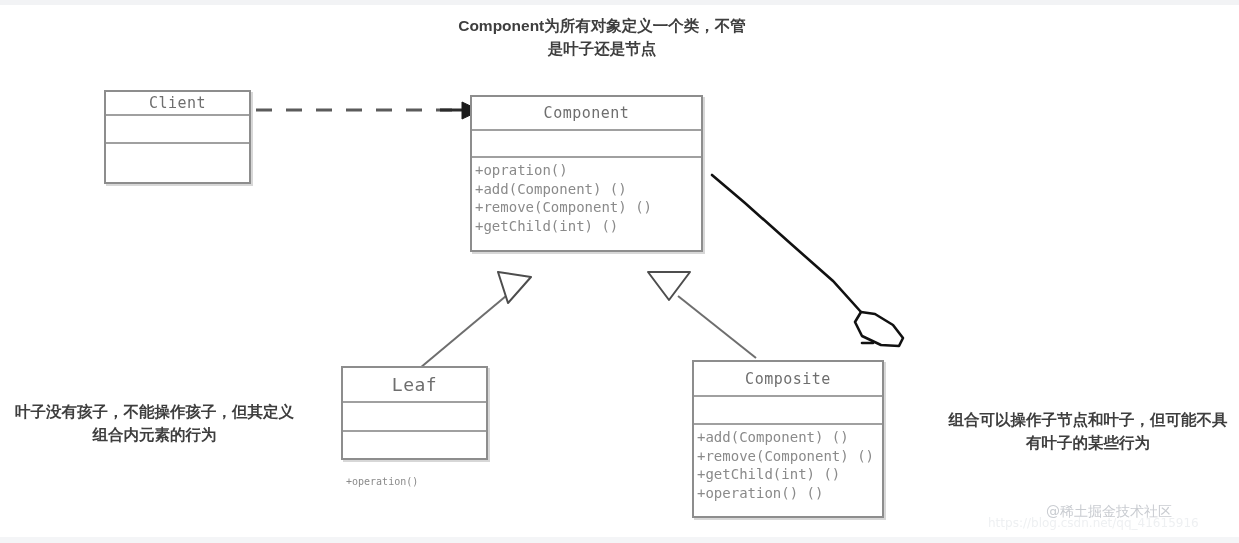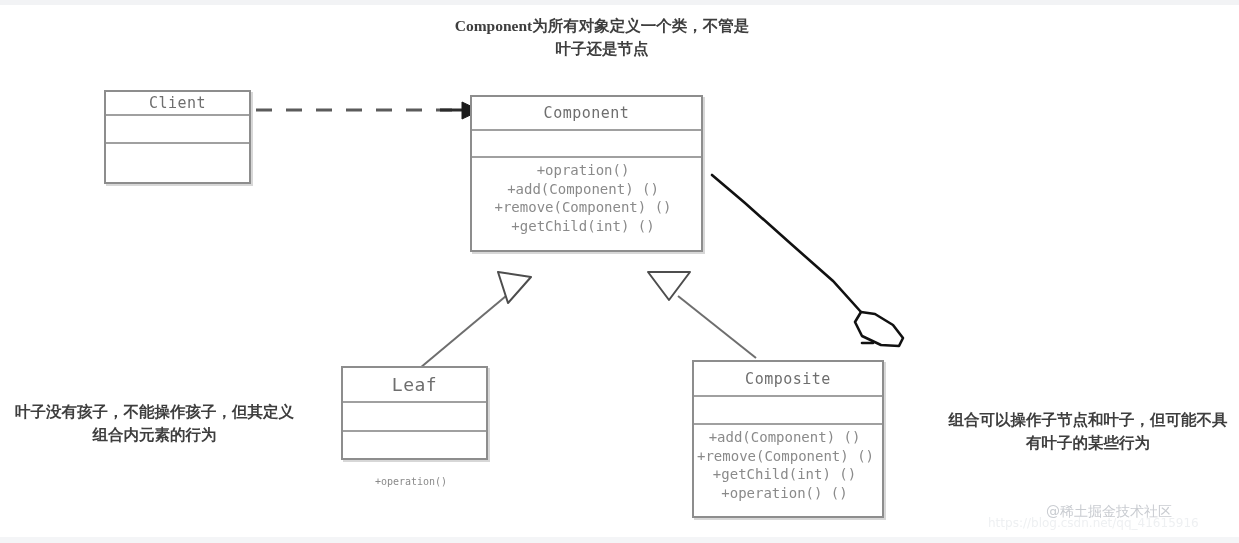--- a/index.html
+++ b/index.html
@@ -54,21 +54,20 @@
   }
   .uml-sep {
     border-top: 2px solid #a0a0a0;
   }
   .uml-attrs {
     box-sizing: border-box;
   }
   .uml-ops {
     box-sizing: border-box;
     padding: 3px 10px 2px 3px;
-    text-align: center;
   }
   .op-line {
     font-family: "DejaVu Sans Mono", monospace;
     color: #8a8a8a;
     white-space: pre;
     line-height: 1.33;
   }
 
   
   #box-client { left: 104px; top: 90px; width: 147px; height: 94px; }
@@ -91,21 +90,21 @@
   #box-composite { left: 692px; top: 360px; width: 192px; height: 158px; }
   #box-composite .uml-title { height: 33px; font-size: 15px; }
   #box-composite .uml-attrs { height: 28px; }
   #box-composite .uml-ops { height: 93px; }
   #box-composite .op-line { font-size: 14px; }
 
   
   .note {
     position: absolute;
     text-align: center;
-    font-family: Liberation Serif, serif;
+    font-family: Liberation Sans, sans-serif;
     font-weight: bold;
     color: #3e3e3e;
     line-height: 1.5;
     font-size: 15.5px;
   }
   #note-top   { left: 452px; top: 14px;  width: 300px; }
   #note-left  { left: 12px;  top: 400px; width: 285px; }
   #note-right { left: 948px; top: 408px; width: 280px; }
 
   

